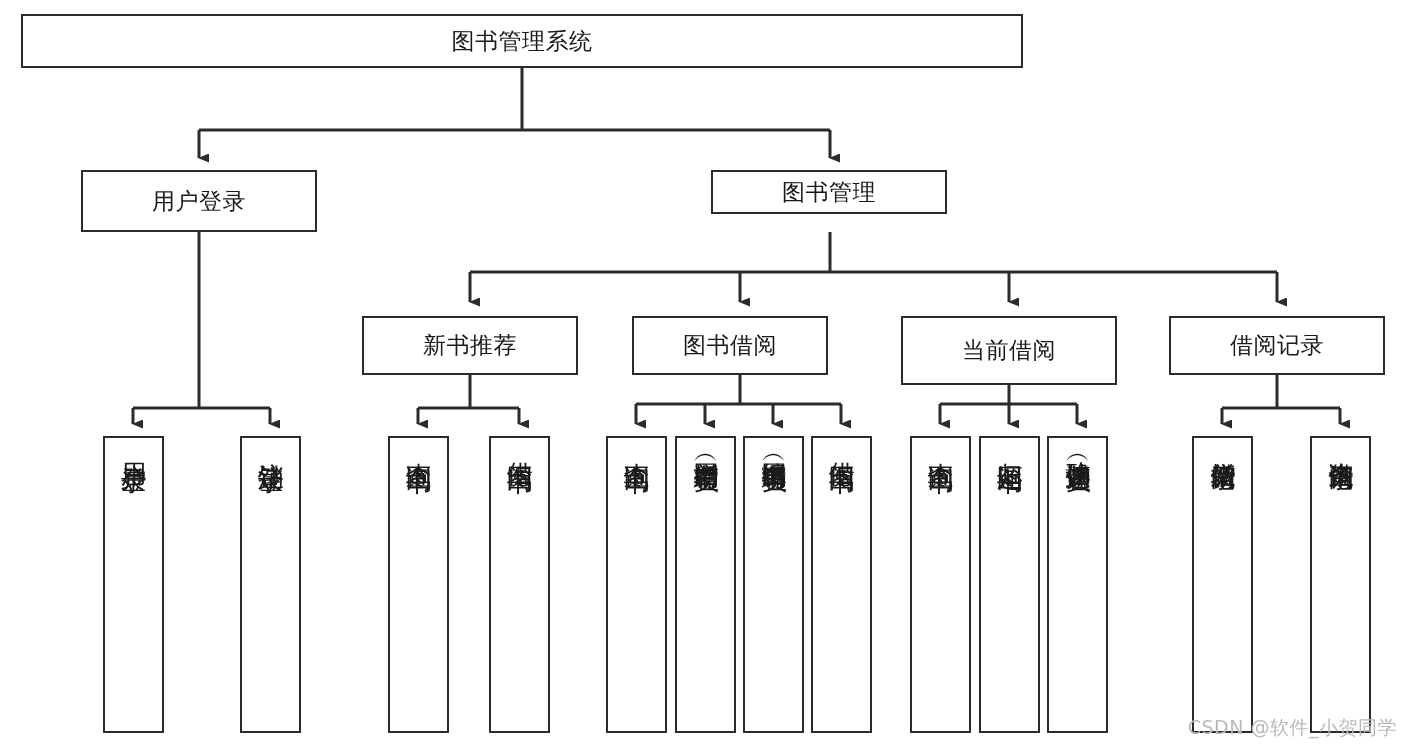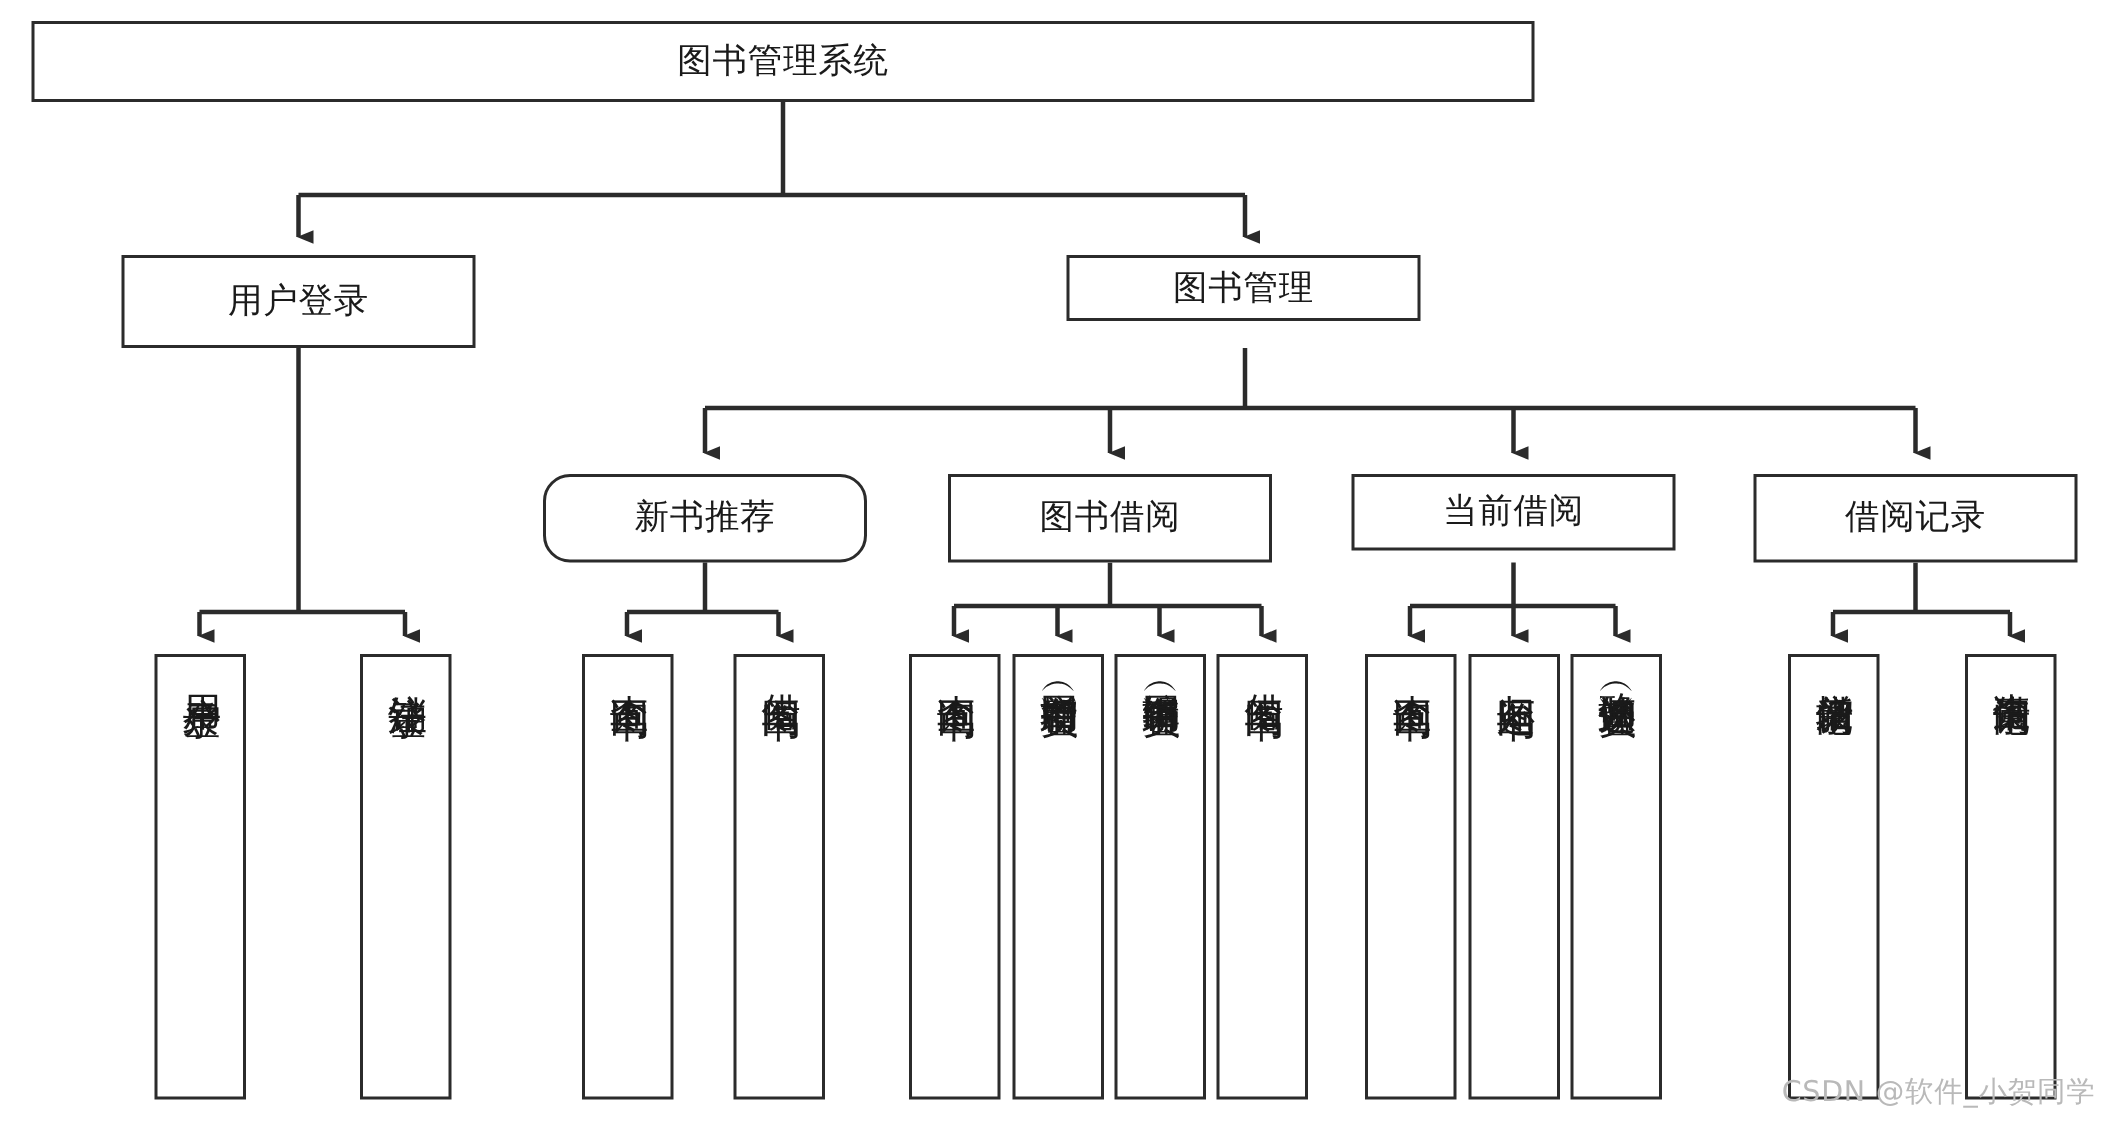--- a/index.html
+++ b/index.html
@@ -140,29 +140,29 @@
   </div>
 
   <div class="node horiz" style="left:81px; top:170px; width:236px; height:62px;">
     <span class="node-label">用户登录</span>
   </div>
 
   <div class="node horiz" style="left:711px; top:170px; width:236px; height:44px;">
     <span class="node-label">图书管理</span>
   </div>
 
-  <div class="node horiz" style="left:362px; top:316px; width:216px; height:59px;border-radius:18px;">
+  <div class="node horiz" style="left:362px; top:316px; width:216px; height:59px;">
     <span class="node-label">新书推荐</span>
   </div>
 
-  <div class="node horiz" style="left:632px; top:316px; width:216px; height:59px;">
+  <div class="node horiz" style="left:632px; top:316px; width:196px; height:59px;">
     <span class="node-label">图书借阅</span>
   </div>
 
-  <div class="node horiz" style="left:901px; top:316px; width:216px; height:51px;">
+  <div class="node horiz" style="left:901px; top:316px; width:216px; height:69px;">
     <span class="node-label">当前借阅</span>
   </div>
 
   <div class="node horiz" style="left:1169px; top:316px; width:216px; height:59px;">
     <span class="node-label">借阅记录</span>
   </div>
 
   <div class="node vert" style="left:103px; top:436px; width:61px; height:297px;">
     <span class="node-label">用户登录</span>
   </div>

